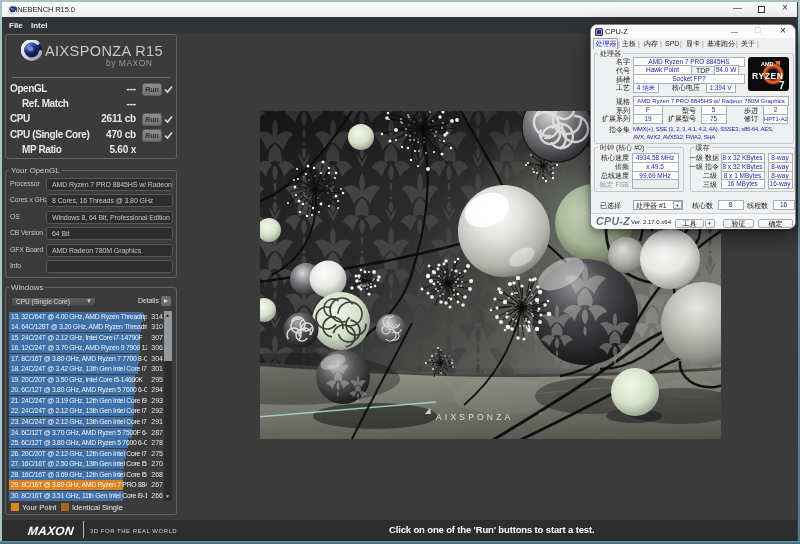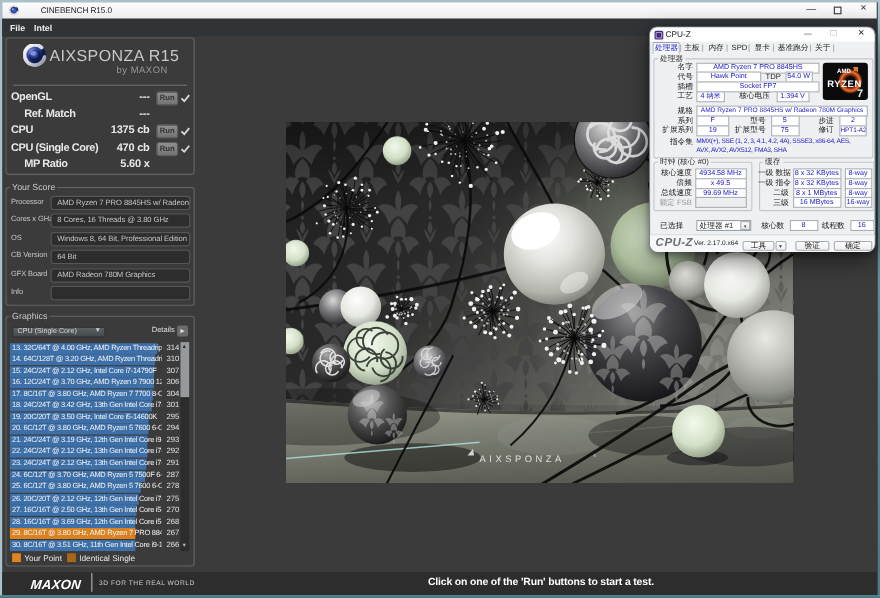--- a/index.html
+++ b/index.html
@@ -5,21 +5,21 @@
 html,body{width:800px;height:544px;overflow:hidden;}
 body{font-family:"Liberation Sans",sans-serif;background:#3b3b3b;position:relative;}
 .abs{position:absolute;}
 
 #topborder{left:0;top:0;width:800px;height:2px;background:#a9c2ca;}
 #leftborder{left:0;top:0;width:2px;height:544px;background:#a9c2ca;}
 #rightborder{right:0;top:0;width:2px;height:544px;background:linear-gradient(180deg,#aec5cc 0%,#7da4b0 15%,#5d8996 55%,#4d7884 100%);}
 #bottomborder{left:0;bottom:0;width:800px;height:3px;background:linear-gradient(180deg,#5b95a2,#3a6a76);}
 
 #titlebar{left:2px;top:2px;width:795px;height:15px;background:linear-gradient(180deg,#fdfdfd,#ededed);}
-#titletext{left:37px;top:5px;font-size:7.5px;color:#222;letter-spacing:-0.1px;}
+#titletext{left:10px;top:5px;font-size:7.5px;color:#222;letter-spacing:-0.1px;}
 .wbtn{top:3px;font-size:9px;color:#333;}
 
 #menubar{left:2px;top:17px;width:795px;height:16px;background:#303436;}
 .menuitem{top:20.5px;font-size:8px;color:#ececec;font-weight:600;}
 
 .box{border:1px solid #656565;border-radius:3px;background:#3b3b3b;}
 #box-results{left:5px;top:34px;width:172px;height:125px;}
 #box-system{left:5px;top:170px;width:172px;height:108px;}
 #box-ranking{left:5px;top:287px;width:172px;height:228px;}
 .grouplabel{font-size:8px;color:#c9c9c9;background:#3b3b3b;padding:0 2px;}
@@ -1104,53 +1104,53 @@
 <div class="abs rval" style="left:96px;top:83px;width:40px;">---</div>
 <div class="abs runbtn" style="left:142px;top:83px;">Run</div>
 <div class="abs chk" style="left:164px;top:85px;"><svg width="9" height="9" viewBox="0 0 9 9">
       <path d="M1,4.5 L3.5,7 L8,1.5" stroke="#dcdcdc" stroke-width="1.6" fill="none"></path>
     </svg></div>
 
 <div class="abs rlabel" style="left:22px;top:98px;">Ref. Match</div>
 <div class="abs rval" style="left:96px;top:98px;width:40px;">---</div>
 
 <div class="abs rlabel" style="left:10px;top:113px;">CPU</div>
-<div class="abs rval" style="left:76px;top:113px;width:60px;">1375 cb</div>
+<div class="abs rval" style="left:76px;top:113px;width:60px;">2611 cb</div>
 <div class="abs runbtn" style="left:142px;top:113px;">Run</div>
 <div class="abs chk" style="left:164px;top:115px;"><svg width="9" height="9" viewBox="0 0 9 9">
       <path d="M1,4.5 L3.5,7 L8,1.5" stroke="#dcdcdc" stroke-width="1.6" fill="none"></path>
     </svg></div>
 
 <div class="abs rlabel" style="left:10px;top:129px;">CPU (Single Core)</div>
 <div class="abs rval" style="left:96px;top:129px;width:40px;">470 cb</div>
 <div class="abs runbtn" style="left:142px;top:129px;">Run</div>
 <div class="abs chk" style="left:164px;top:131px;"><svg width="9" height="9" viewBox="0 0 9 9">
       <path d="M1,4.5 L3.5,7 L8,1.5" stroke="#dcdcdc" stroke-width="1.6" fill="none"></path>
     </svg></div>
 
 <div class="abs rlabel" style="left:22px;top:144px;">MP Ratio</div>
 <div class="abs rval" style="left:96px;top:144px;width:40px;">5.60 x</div>
 
 <div class="abs box" id="box-system"></div>
-<div class="abs grouplabel" style="left:9px;top:166px;">Your Score</div>
+<div class="abs grouplabel" style="left:9px;top:166px;">Your OpenGL</div>
 <div class="abs syslabel" style="left:10px;top:180px;">Processor</div>
 <div class="abs sysfield" style="top:178px;">AMD Ryzen 7 PRO 8845HS w/ Radeon 780M</div>
 <div class="abs syslabel" style="left:10px;top:196px;">Cores x GHz</div>
 <div class="abs sysfield" style="top:194px;">8 Cores, 16 Threads @ 3.80 GHz</div>
 <div class="abs syslabel" style="left:10px;top:213px;">OS</div>
 <div class="abs sysfield" style="top:211px;">Windows 8, 64 Bit, Professional Edition (builc</div>
 <div class="abs syslabel" style="left:10px;top:229px;">CB Version</div>
 <div class="abs sysfield" style="top:227px;">64 Bit</div>
 <div class="abs syslabel" style="left:10px;top:246px;">GFX Board</div>
 <div class="abs sysfield" style="top:244px;">AMD Radeon 780M Graphics</div>
 <div class="abs syslabel" style="left:10px;top:262px;">Info</div>
 <div class="abs sysfield" style="top:260px;"></div>
 
 <div class="abs box" id="box-ranking"></div>
-<div class="abs grouplabel" style="left:9px;top:283px;">Graphics</div>
+<div class="abs grouplabel" style="left:9px;top:283px;">Windows</div>
 <div class="abs" id="dropdown">CPU (Single Core)</div>
 <div class="abs" id="ddarrow">▼</div>
 <div class="abs" id="details">Details</div>
 <div class="abs" id="detbtn">
     <div style="position:absolute;left:3px;top:2.5px;width:0;height:0;border-left:4px solid #ddd;border-top:2.5px solid transparent;border-bottom:2.5px solid transparent;"></div>
   </div>
 <div id="ranklist">
     <div class="abs rank-bar" style="top:311.5px;width:134.1px;background:#3d6fa8;"></div>
     <div class="abs rank-row" style="top:311.5px;">13. 32C/64T @ 4.00 GHz, AMD Ryzen Threadrippe</div>
     <div class="abs rank-score" style="left:137px;top:311.5px;">314</div>

